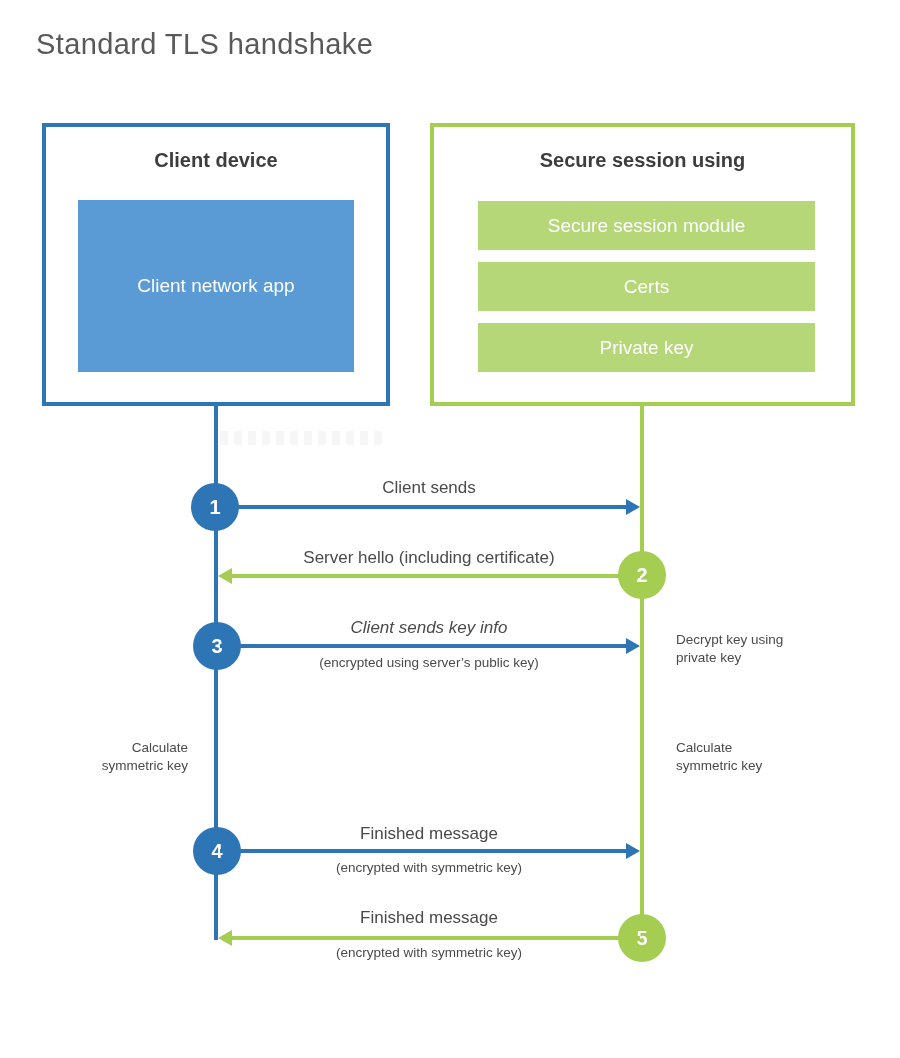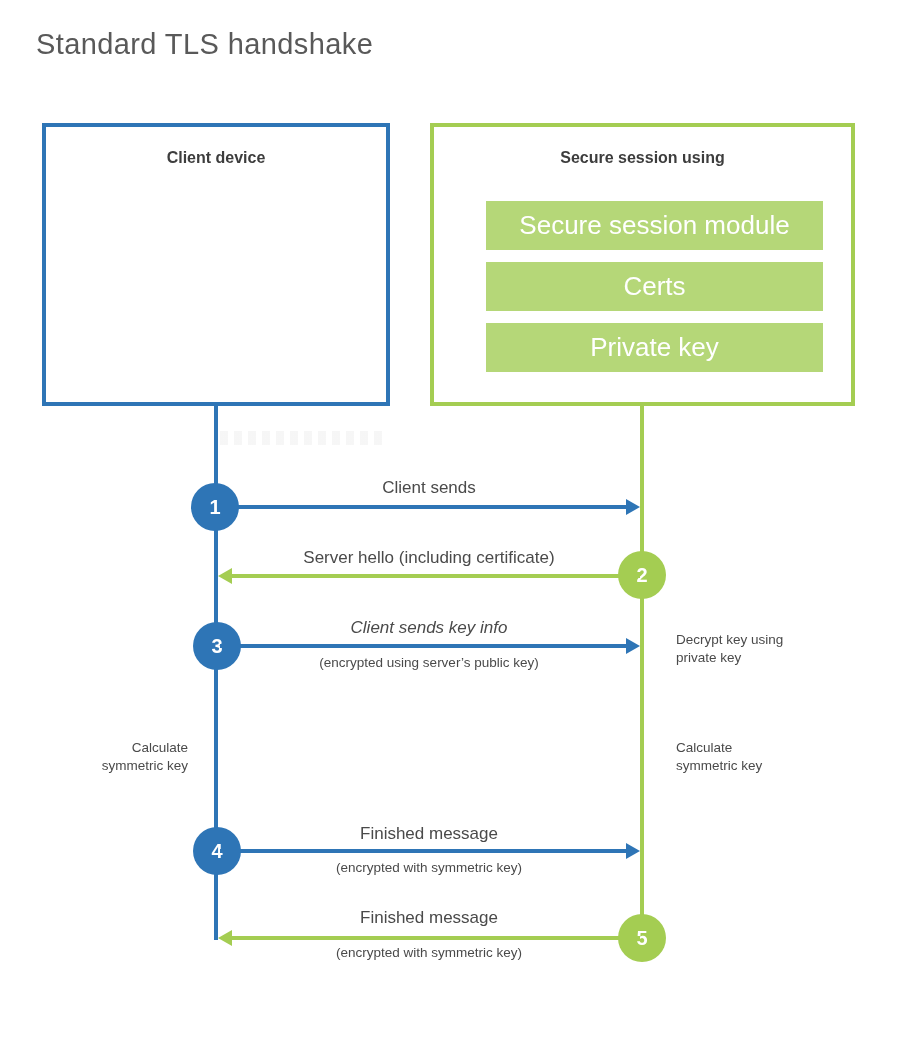--- a/index.html
+++ b/index.html
@@ -15,31 +15,31 @@
   }
   .title{
     position:absolute;left:36px;top:28px;
     font-size:29px;font-weight:300;color:var(--title);letter-spacing:.4px;
   }
   .box{position:absolute;background:#fff;border:4px solid;}
   .client-box{left:42px;top:123px;width:348px;height:283px;border-color:var(--blue);}
   .server-box{left:430px;top:123px;width:425px;height:283px;border-color:var(--green);}
   .box-title{
     margin-top:22px;text-align:center;
-    font-size:16px;font-weight:700;color:var(--heading);
+    font-size:20px;font-weight:700;color:var(--heading);
   }
   .client-module{
     position:absolute;left:32px;top:73px;width:276px;height:172px;
     background:var(--blue-fill);color:#fff;font-size:19px;line-height:1.55;
     display:flex;align-items:center;justify-content:center;text-align:center;
     padding:0 58px;
   }
   .server-bar{
-    position:absolute;left:52px;width:337px;height:49px;
-    background:var(--green-fill);color:#fff;font-size:26px;
+    position:absolute;left:44px;width:337px;height:49px;
+    background:var(--green-fill);color:#fff;font-size:19px;
     display:flex;align-items:center;justify-content:center;text-align:left;
   }
   .bar1{top:74px;} .bar2{top:135px;} .bar3{top:196px;}
   .vline{position:absolute;width:4px;}
   .blue-vline{left:214px;top:406px;height:534px;background:var(--blue);}
   .green-vline{left:640px;top:406px;height:532px;background:var(--green);}
   .faint-dashes{
     position:absolute;left:220px;top:431px;width:168px;height:14px;
     background:repeating-linear-gradient(90deg,rgba(130,130,130,.07) 0 8px,transparent 8px 14px);
   }
@@ -84,20 +84,21 @@
 </style>
 </head>
 <body>
 
 <div class="canvas">
 
   <h1 class="title">Standard TLS handshake</h1>
 
   <div class="box client-box">
     <div class="box-title">Client device</div>
+    <div class="client-module">Client network app</div>
   </div>
 
   <div class="box server-box">
     <div class="box-title">Secure session using</div>
     <div class="server-bar bar1">Secure session module</div>
     <div class="server-bar bar2">Certs</div>
     <div class="server-bar bar3">Private key</div>
   </div>
 
   <div class="vline blue-vline"></div>

